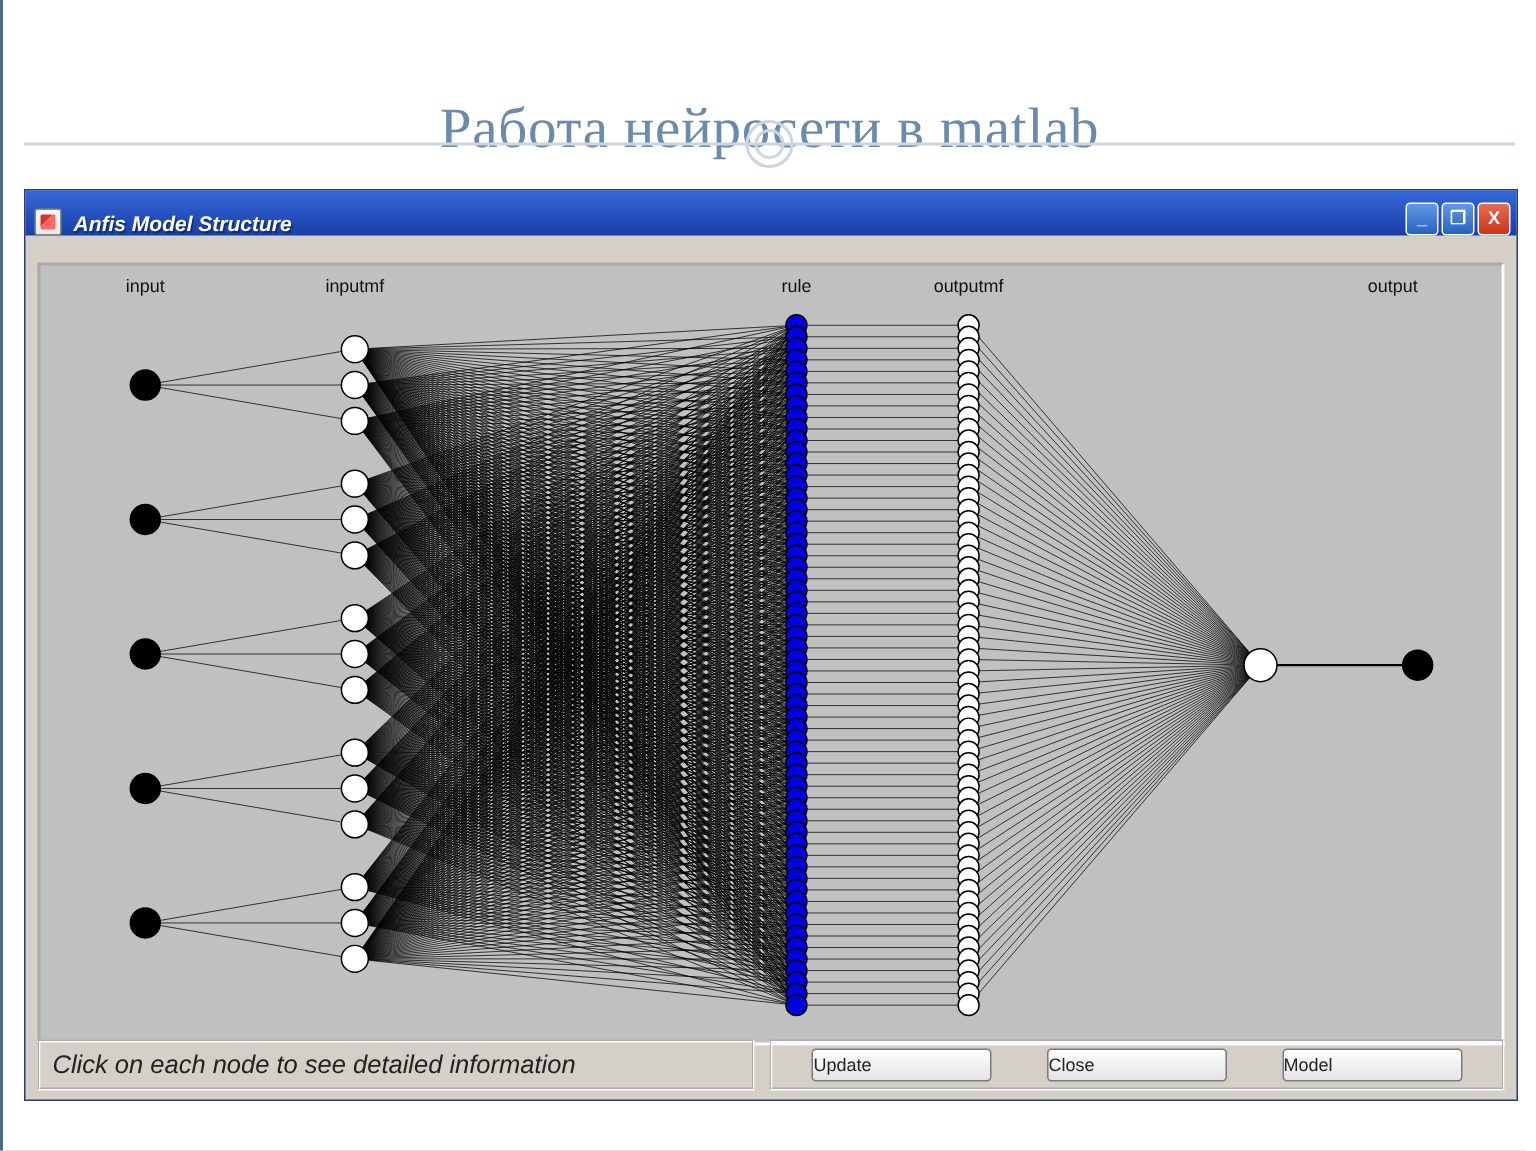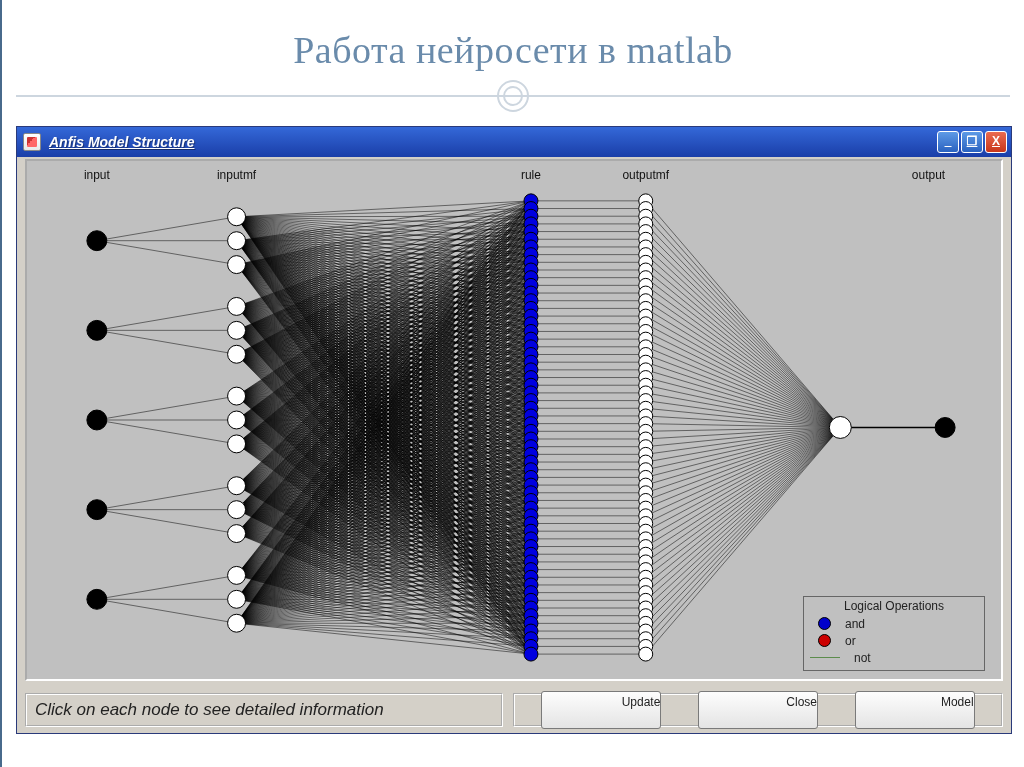--- a/index.html
+++ b/index.html
@@ -10,20 +10,21 @@
     overflow: hidden;
     position: relative;
     border-left: 2px solid #486a8c;
   }
   .slide-title {
     font-size: 38px;
     color: #6a8bab;
     text-align: center;
     padding: 28px 0 8px 0;
     letter-spacing: 0.5px;
+    margin-top: 36px;
   }
   .deco-line {
     position: absolute;
     top: 95px; left: 14px; right: 14px;
     height: 2px; background: #cdd6df;
   }
   .deco-circles {
     position: absolute;
     top: 78px; left: 50%; transform: translateX(-50%);
     width: 36px; height: 36px;
@@ -41,24 +42,23 @@
     width: 996px; height: 608px;
     border: 1px solid #2a3a7a;
     background: #d4d0c8;
     font-family: "Tahoma", sans-serif;
     font-size: 11px;
     color: #222;
   }
   .titlebar {
     height: 30px;
     background: linear-gradient(#3468d8, #1a3ea8);
-    display: flex; align-items: center;
+    display: flex; align-items: flex-end;
     padding: 0 4px 0 6px;
     color: #fff;
-    text-decoration: underline;
   }
   .app-icon {
     width: 18px; height: 18px;
     background: linear-gradient(#fff, #e8e8e8);
     border: 1px solid #888;
     border-radius: 2px;
     position: relative;
     margin-right: 8px;
   }
   .app-icon::after {
@@ -86,21 +86,21 @@
     line-height: 18px;
     text-align: center;
     color: #fff;
   }
   .win-btn.min, .win-btn.max { background: linear-gradient(#5e9ae6, #2a62c0); }
   .win-btn.close { background: linear-gradient(#ea6b50, #c8361a); }
 
   
   .canvas-frame {
     position: absolute;
-    left: 8px; right: 8px; top: 32px;
+    left: 8px; right: 8px; top: 48px;
     height: 522px;
     border: 2px inset #fff;
     background: #c0c0c0;
     overflow: hidden;
   }
   svg.net { width: 100%; height: 100%; display: block; }
 
   .col-label {
     font: 12px "Tahoma", sans-serif;
     fill: #111;
@@ -139,26 +139,26 @@
     font-size: 17px;
     font-style: italic;
   }
   .btns {
     width: 490px;
     border: 2px groove #fff;
     display: flex; align-items: center; justify-content: space-around;
     padding: 0 8px;
   }
   .btn {
-    width: 120px; height: 38px;
+    width: 120px; height: 22px;
     background: linear-gradient(#fdfdfd, #e4e4e4);
     border: 1px solid #7a7a7a;
     border-radius: 3px;
     font: 12px "Tahoma", sans-serif;
-    text-align: right;
+    text-align: left;
     line-height: 20px;
     cursor: pointer;
   }
 </style>
 </head>
 <body>
 
 <div class="slide-title">Работа нейросети в matlab</div>
 <div class="deco-line"></div>
 <div class="deco-circles">
@@ -1359,35 +1359,20 @@
         <circle cx="620" cy="495" r="7" fill="#fff" stroke="#000" stroke-width="1"></circle>
         <circle cx="815" cy="267.5" r="11" fill="#fff" stroke="#000" stroke-width="1"></circle>
         <circle cx="920" cy="267.5" r="10" fill="#000" stroke="#000" stroke-width="1"></circle>
         <text x="70" y="18" text-anchor="middle" class="col-label">input</text>
         <text x="210" y="18" text-anchor="middle" class="col-label">inputmf</text>
         <text x="505" y="18" text-anchor="middle" class="col-label">rule</text>
         <text x="620" y="18" text-anchor="middle" class="col-label">outputmf</text>
         <text x="920" y="18" text-anchor="end" class="col-label">output</text>
       </svg>
 
-    <div class="legend">
-      <div class="lgttl">Logical Operations</div>
-      <div class="legend-row">
-          <span class="swatch blue"></span>
-          <span>and</span>
-        </div>
-      <div class="legend-row">
-          <span class="swatch red"></span>
-          <span>or</span>
-        </div>
-      <div class="legend-row">
-          <span class="notline"></span>
-          <span>not</span>
-        </div>
-    </div>
   </div>
 
   <div class="bottom">
     <div class="hint">Click on each node to see detailed information</div>
     <div class="btns">
       <div class="btn">Update</div>
       <div class="btn">Close</div>
       <div class="btn">Model</div>
     </div>
   </div>

